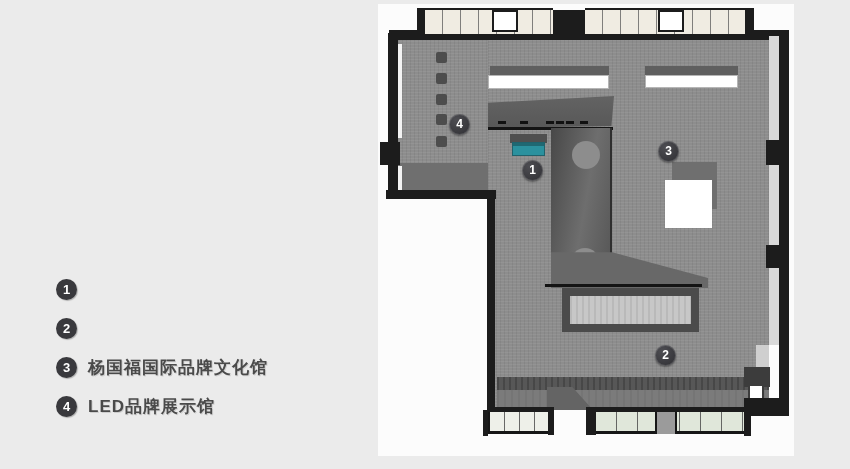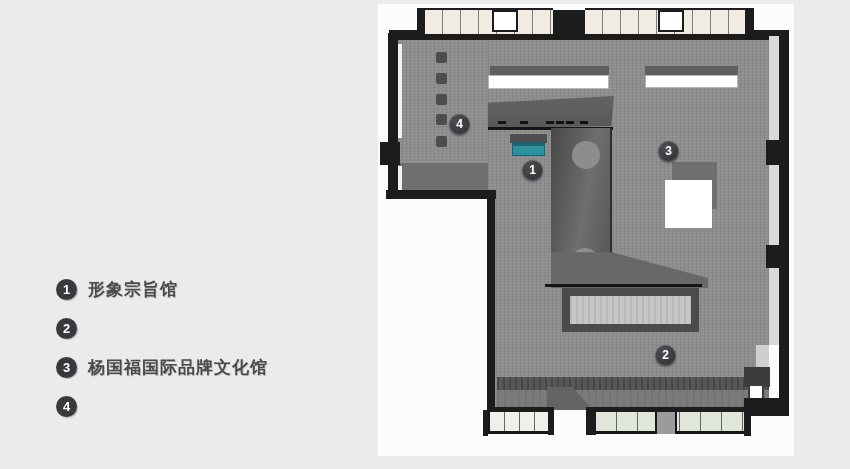--- a/index.html
+++ b/index.html
@@ -68,31 +68,31 @@
     text-shadow:1px 1px 0 rgba(0,0,0,.12);white-space:nowrap;}
 </style>
 </head>
 <body>
 
 <div class="stage">
 
   <aside class="abs legend">
     <div class="legend-item">
       <span class="legend-badge">1</span>
-      <span class="legend-label">形象宗旨馆</span>
     </div>
     <div class="legend-item">
       <span class="legend-badge">2</span>
     </div>
     <div class="legend-item">
       <span class="legend-badge">3</span>
       <span class="legend-label">杨国福国际品牌文化馆</span>
     </div>
     <div class="legend-item">
       <span class="legend-badge">4</span>
+      <span class="legend-label">LED品牌展示馆</span>
     </div>
   </aside>
 
   <section>
     <div class="abs plan-card"></div>
 
     <div class="abs floor" style="left:398px;top:38px;width:90px;height:154px;"></div>
     <div class="abs floor" style="left:488px;top:38px;width:281px;height:372px;"></div>
     <div class="abs shadow-zone" style="left:398px;top:163px;width:90px;height:29px;"></div>
 

